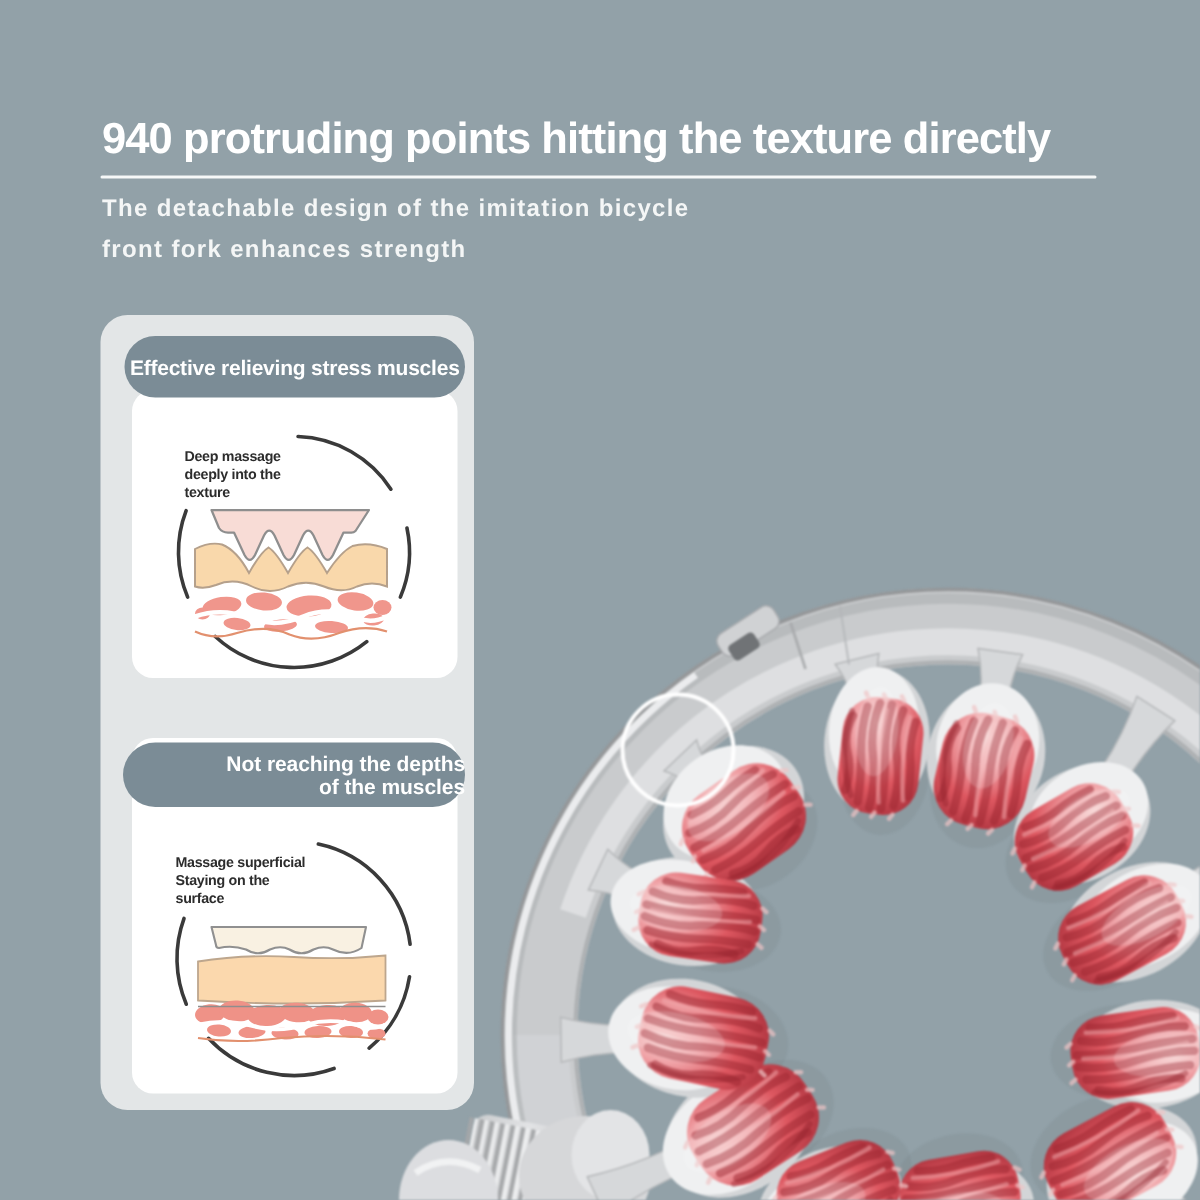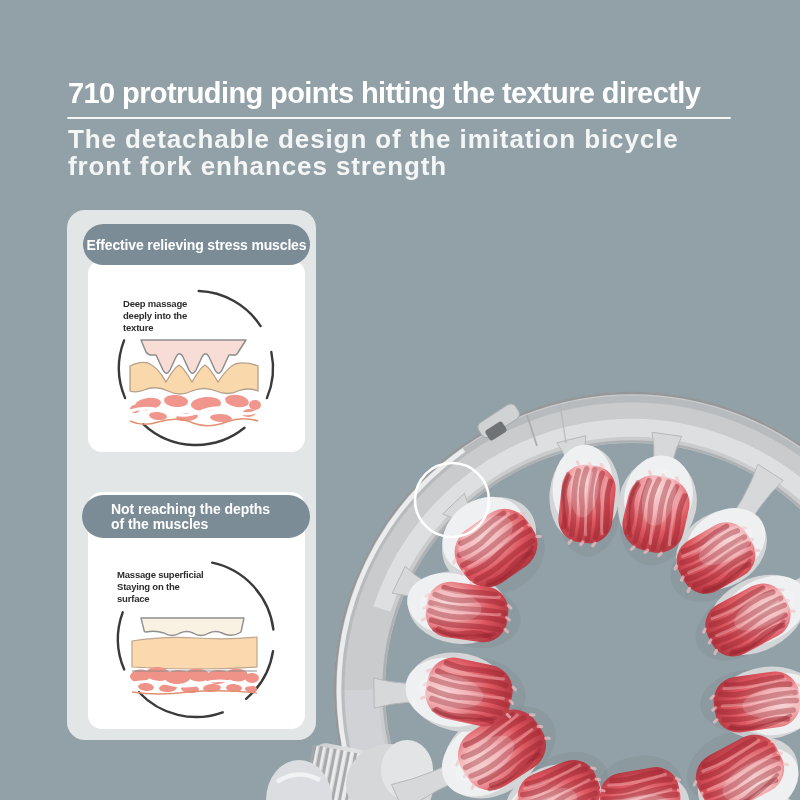--- a/index.html
+++ b/index.html
@@ -1,33 +1,33 @@
 <!DOCTYPE html>
 <html><head>
 <meta charset="utf-8">
 <style>
   html,body{margin:0;padding:0;}
   #stage{position:relative;width:800px;height:800px;background:#92a1a8;overflow:hidden;font-family:"Liberation Sans",sans-serif;}
   .ttl{position:absolute;left:68px;top:77px;color:#ffffff;font-size:29px;font-weight:bold;letter-spacing:-0.6px;white-space:nowrap;z-index:6;}
   .rule{position:absolute;left:67px;top:117px;width:664px;height:2px;background:rgba(255,255,255,0.92);border-radius:1px;z-index:6;}
-  .sub{position:absolute;left:68px;top:126px;color:#f4f6f6;font-size:26px;font-weight:bold;line-height:27px;letter-spacing:0.9px;z-index:6;}
+  .sub{position:absolute;left:68px;top:126px;color:#f4f6f6;font-size:16px;font-weight:bold;line-height:27px;letter-spacing:0.9px;z-index:6;}
   .panel{position:absolute;left:67px;top:210px;width:249px;height:530px;background:#e3e6e7;border-radius:18px;z-index:2;}
   .card1{position:absolute;left:88px;top:260px;width:217px;height:192px;background:#ffffff;border-radius:14px;z-index:3;}
   .card2{position:absolute;left:88px;top:492px;width:217px;height:237px;background:#ffffff;border-radius:14px;z-index:3;}
   .pill{position:absolute;background:#7b8c96;z-index:4;color:#fff;font-weight:bold;}
   .pill1{left:83px;top:224px;width:227px;height:41px;border-radius:20.5px;font-size:14px;letter-spacing:-0.15px;text-align:center;line-height:42px;}
   .pill2{left:82px;top:495px;width:228px;height:43px;border-radius:21.5px;font-size:14px;letter-spacing:-0.05px;line-height:15px;}
-  .pill2 .in{padding:7px 0 0 29px;}
+  .pill2 .in{padding:7px 0 0 29px;text-align:right;}
   .dgm{position:absolute;z-index:5;}
   .photo{position:absolute;left:0;top:0;z-index:1;filter:blur(0.6px);}
 </style>
 </head>
 <body>
 <div id="stage">
-  <div class="ttl">710 protruding points hitting the texture directly</div>
+  <div class="ttl">940 protruding points hitting the texture directly</div>
   <div class="rule"></div>
   <div class="sub">The detachable design of the imitation bicycle<br>front fork enhances strength</div>
 
   <svg class="photo" width="800" height="800" viewBox="0 0 800 800">
 <defs>
 <linearGradient id="hg" x1="0%" y1="0%" x2="100%" y2="0%">
   <stop offset="0%" stop-color="#c9cbcd"></stop>
   <stop offset="55%" stop-color="#e2e3e5"></stop>
   <stop offset="100%" stop-color="#d0d2d4"></stop>
 </linearGradient>

